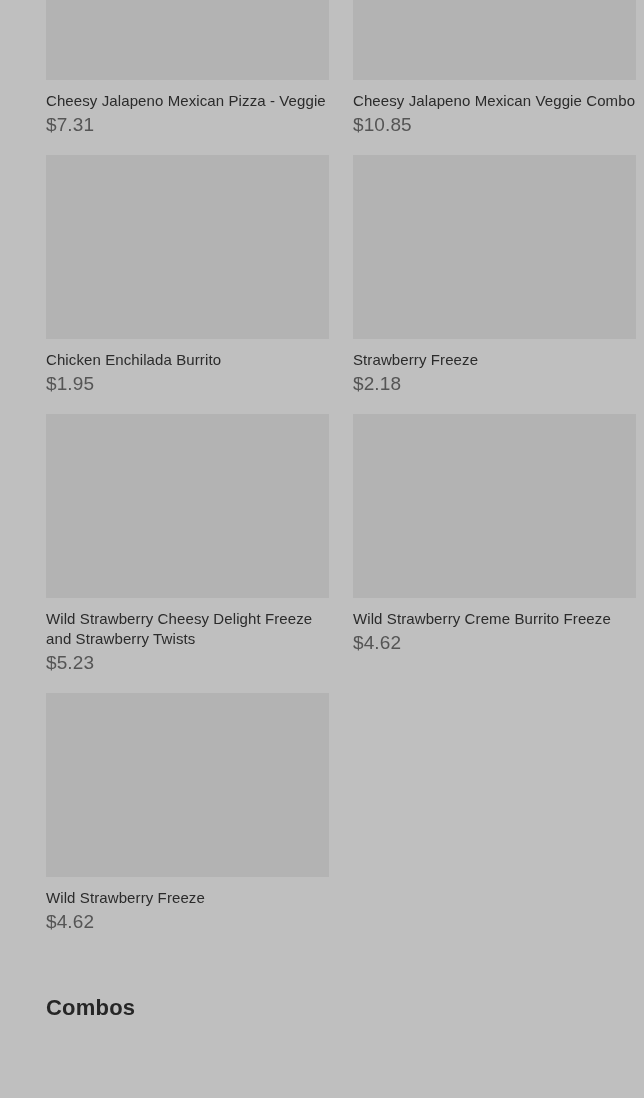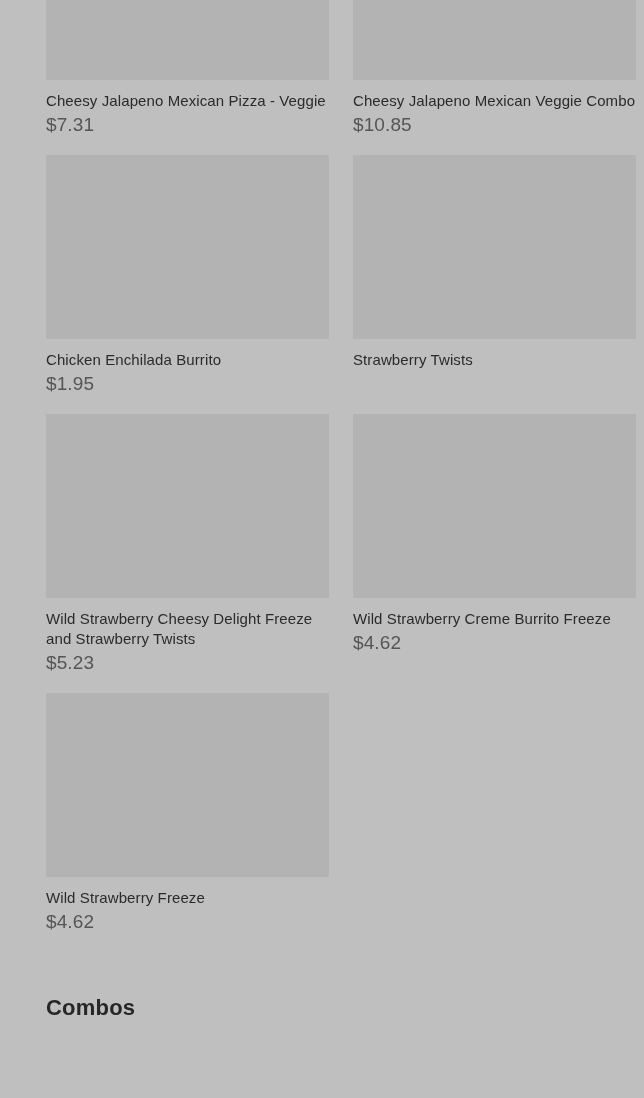--- a/index.html
+++ b/index.html
@@ -98,21 +98,22 @@
     </a>
 
     <a class="card">
       <span class="card-thumb"></span>
       <div class="card-title">Chicken Enchilada Burrito</div>
       <div class="card-price">$1.95</div>
     </a>
 
     <a class="card">
       <span class="card-thumb"></span>
-      <div class="card-title">Strawberry Twists</div>
+      <div class="card-title">Strawberry Freeze</div>
+      <div class="card-price">$2.18</div>
     </a>
 
     <a class="card">
       <span class="card-thumb"></span>
       <div class="card-title">Wild Strawberry Cheesy Delight Freeze and Strawberry Twists</div>
       <div class="card-price">$5.23</div>
     </a>
 
     <a class="card">
       <span class="card-thumb"></span>

